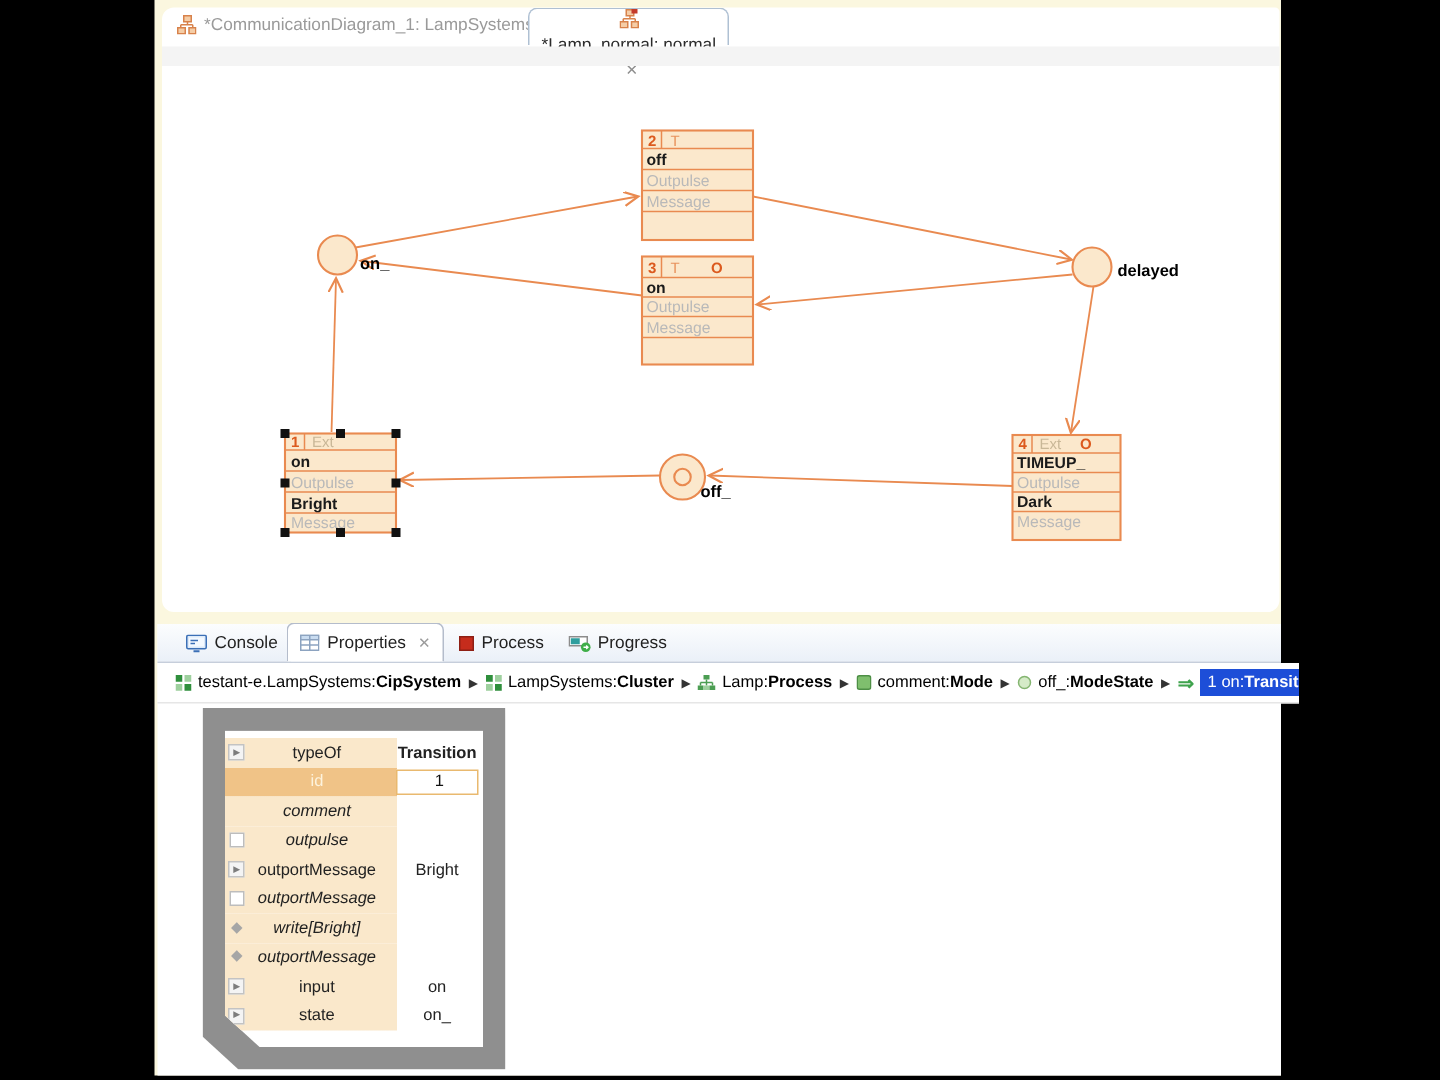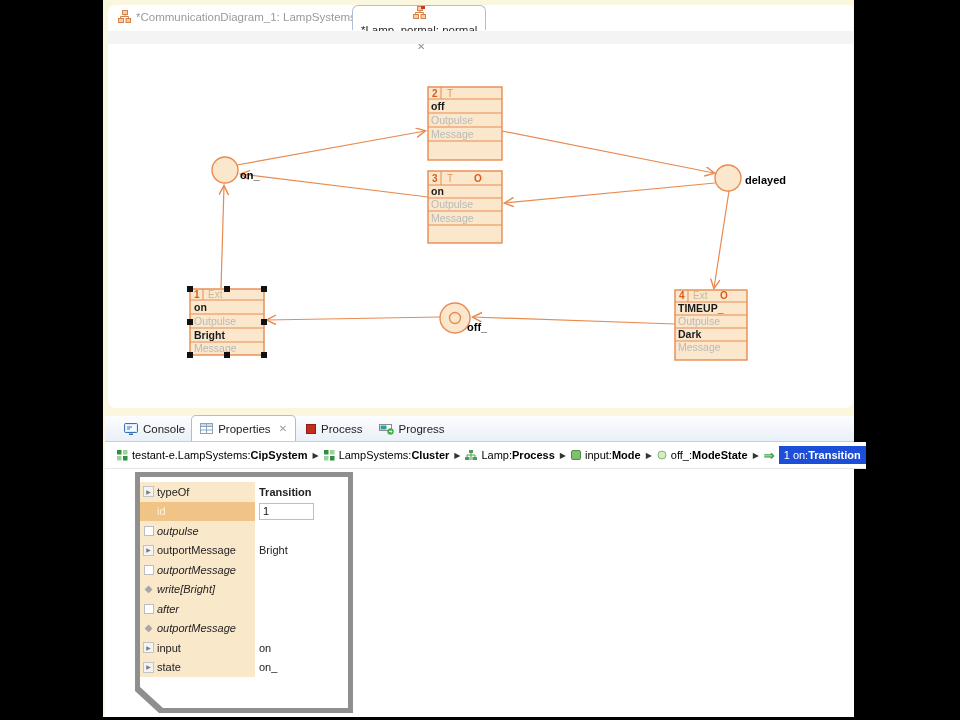--- a/index.html
+++ b/index.html
@@ -46,23 +46,23 @@
               border-bottom:1px solid #E6E6E6;display:flex;align-items:center;padding-left:12px;
               font-size:11px;color:#000;white-space:nowrap;overflow:hidden;}
   .crumb{display:flex;align-items:center;gap:4px;}
   .crumb b{font-weight:700;}
   .csep{font-size:8px;color:#333;margin:0 5px;}
   .crumb-sel{background:#1d4ed8;color:#fff;padding:3px 8px 3px 5px;display:flex;align-items:center;}
   .crumb-sel b{font-weight:700;}
   .bicon{display:inline-flex;align-items:center;}
 
   
-  .props-outer{position:absolute;left:30px;top:56px;width:218px;height:241px;background:#8F8F8F;
+  .props-outer{position:absolute;left:30px;top:56px;width:202px;height:241px;background:#8F8F8F;
                clip-path:polygon(0 0,100% 0,100% 100%,24px 100%,0 calc(100% - 22px));
-               filter:drop-shadow(2px 2px 3px rgba(0,0,0,0.35));padding:5px;box-sizing:border-box;}
+               filter:drop-shadow(2px 2px 3px rgba(0,0,0,0.35));padding:15px;box-sizing:border-box;text-align:center;}
   .props{width:100%;height:100%;background:#fff;box-sizing:border-box;padding-top:5px;
          clip-path:polygon(0 0,100% 0,100% 100%,23px 100%,0 calc(100% - 21px));}
   .prow{display:flex;align-items:center;height:19.5px;font-size:11px;color:#222;
         background:linear-gradient(to right,#FAE8CB 0,#FAE8CB 115px,#fff 115px);}
   .prow.sel{background:linear-gradient(to right,#F0C387 0,#F0C387 115px,#fff 115px);}
   .prow.sel .plab{color:#FDF3DD;}
   .gut{width:17px;display:flex;justify-content:center;align-items:center;}
   .plab{width:98px;}
   .plab.it{font-style:italic;}
   .pval{width:66px;padding-left:4px;}
@@ -296,21 +296,21 @@
        </span>
        <span><span>Lamp:</span><b>Process</b></span>
      </span>
      <span class="csep">▶</span>
      <span class="crumb">
        <span class="bicon">
          <svg width="10" height="10" viewBox="0 0 10 10">
                 <rect x="0.5" y="0.5" width="9" height="9" rx="1.5" fill="#7FBF6E" stroke="#4E8F46"></rect>
               </svg>
        </span>
-       <span><span>input:</span><b>Mode</b></span>
+       <span><span>comment:</span><b>Mode</b></span>
      </span>
      <span class="csep">▶</span>
      <span class="crumb">
        <span class="bicon">
          <svg width="10" height="10" viewBox="0 0 10 10">
                 <circle cx="5" cy="5" r="4" fill="#D5EBC8" stroke="#84B571"></circle>
               </svg>
        </span>
        <span><span>off_:</span><b>ModeState</b></span>
      </span>
@@ -331,20 +331,25 @@
               </span>
         <span class="plab">typeOf</span>
         <span class="pval b">Transition</span>
       </div>
       <div class="prow sel">
         <span class="gut"></span>
         <span class="plab">id</span>
         <span class="pval"><span class="id-input" style="display:inline-block;">1</span></span>
       </div>
       <div class="prow">
+        <span class="gut"></span>
+        <span class="plab it">comment</span>
+        <span class="pval"></span>
+      </div>
+      <div class="prow">
         <span class="gut">
                 <span class="gi-chk"></span>
               </span>
         <span class="plab it">outpulse</span>
         <span class="pval"></span>
       </div>
       <div class="prow">
         <span class="gut">
                 <span class="gi-exp" style="font-size: 6px;">▶</span>
               </span>
@@ -356,27 +361,20 @@
                 <span class="gi-chk"></span>
               </span>
         <span class="plab it">outportMessage</span>
         <span class="pval"></span>
       </div>
       <div class="prow">
         <span class="gut">
                 <span class="gi-dia">◆</span>
               </span>
         <span class="plab it">write[Bright]</span>
-        <span class="pval"></span>
-      </div>
-      <div class="prow">
-        <span class="gut">
-                <span class="gi-chk"></span>
-              </span>
-        <span class="plab it">after</span>
         <span class="pval"></span>
       </div>
       <div class="prow">
         <span class="gut">
                 <span class="gi-dia">◆</span>
               </span>
         <span class="plab it">outportMessage</span>
         <span class="pval"></span>
       </div>
       <div class="prow">

